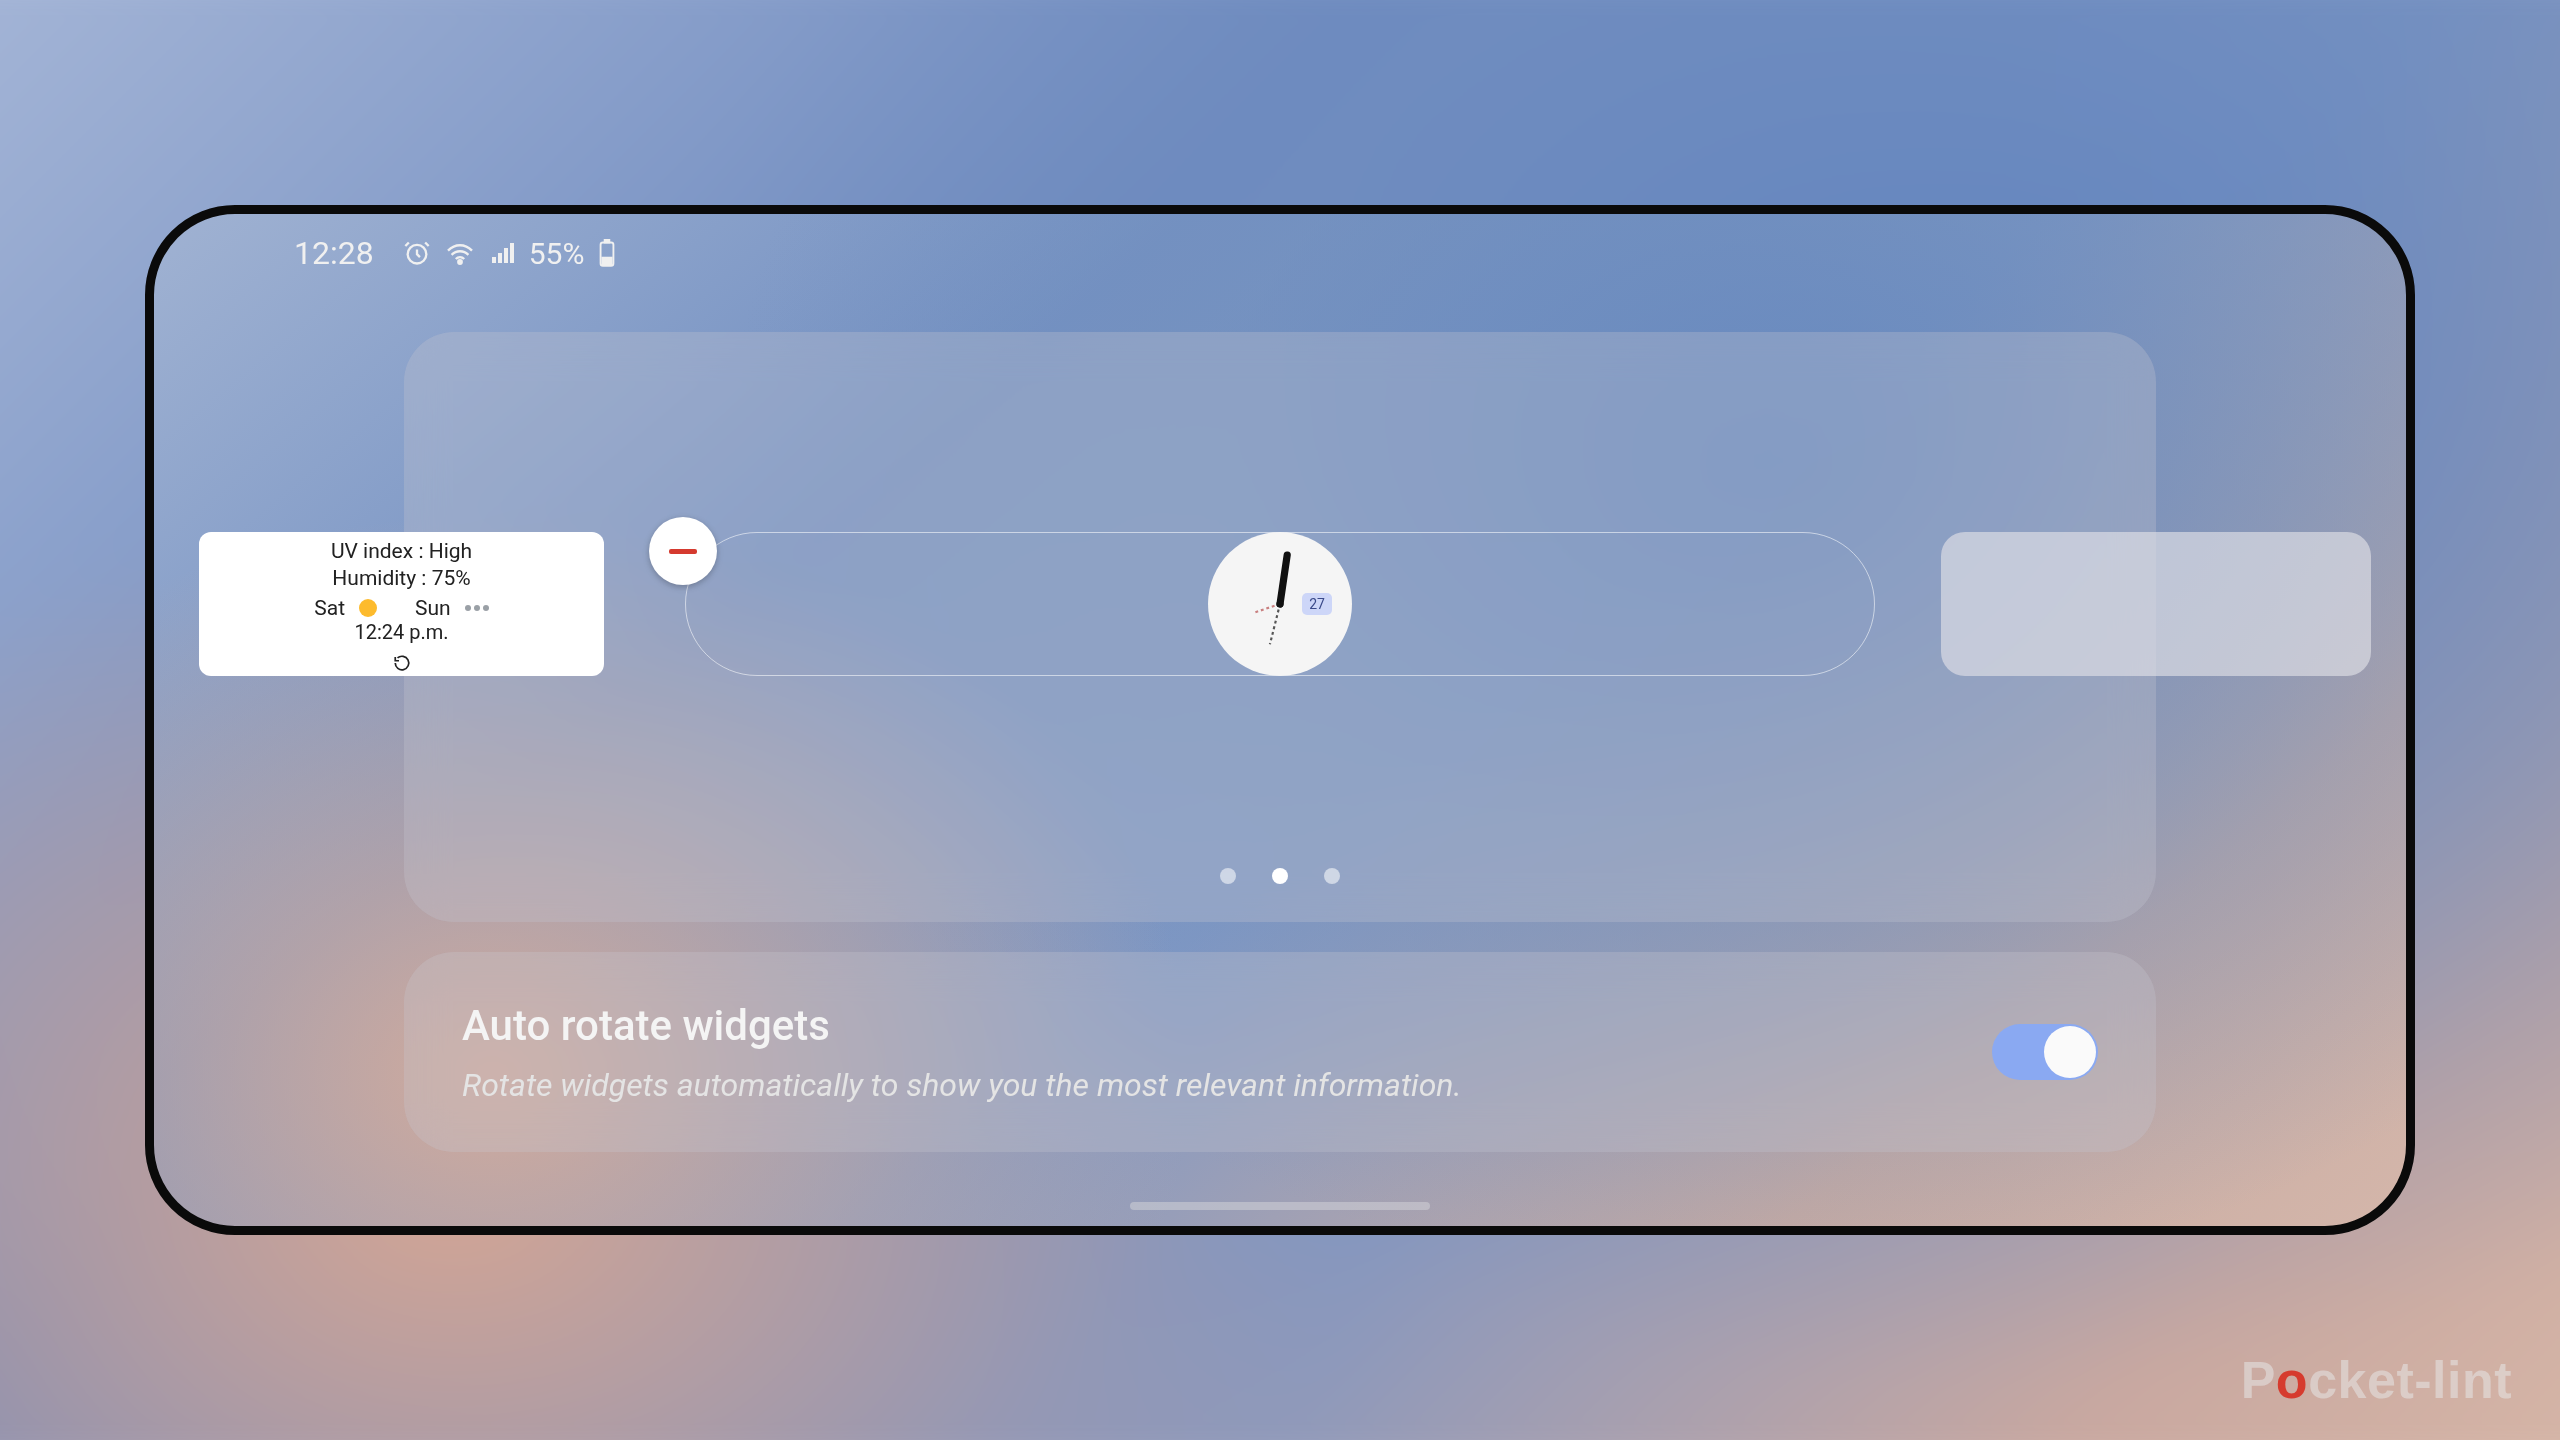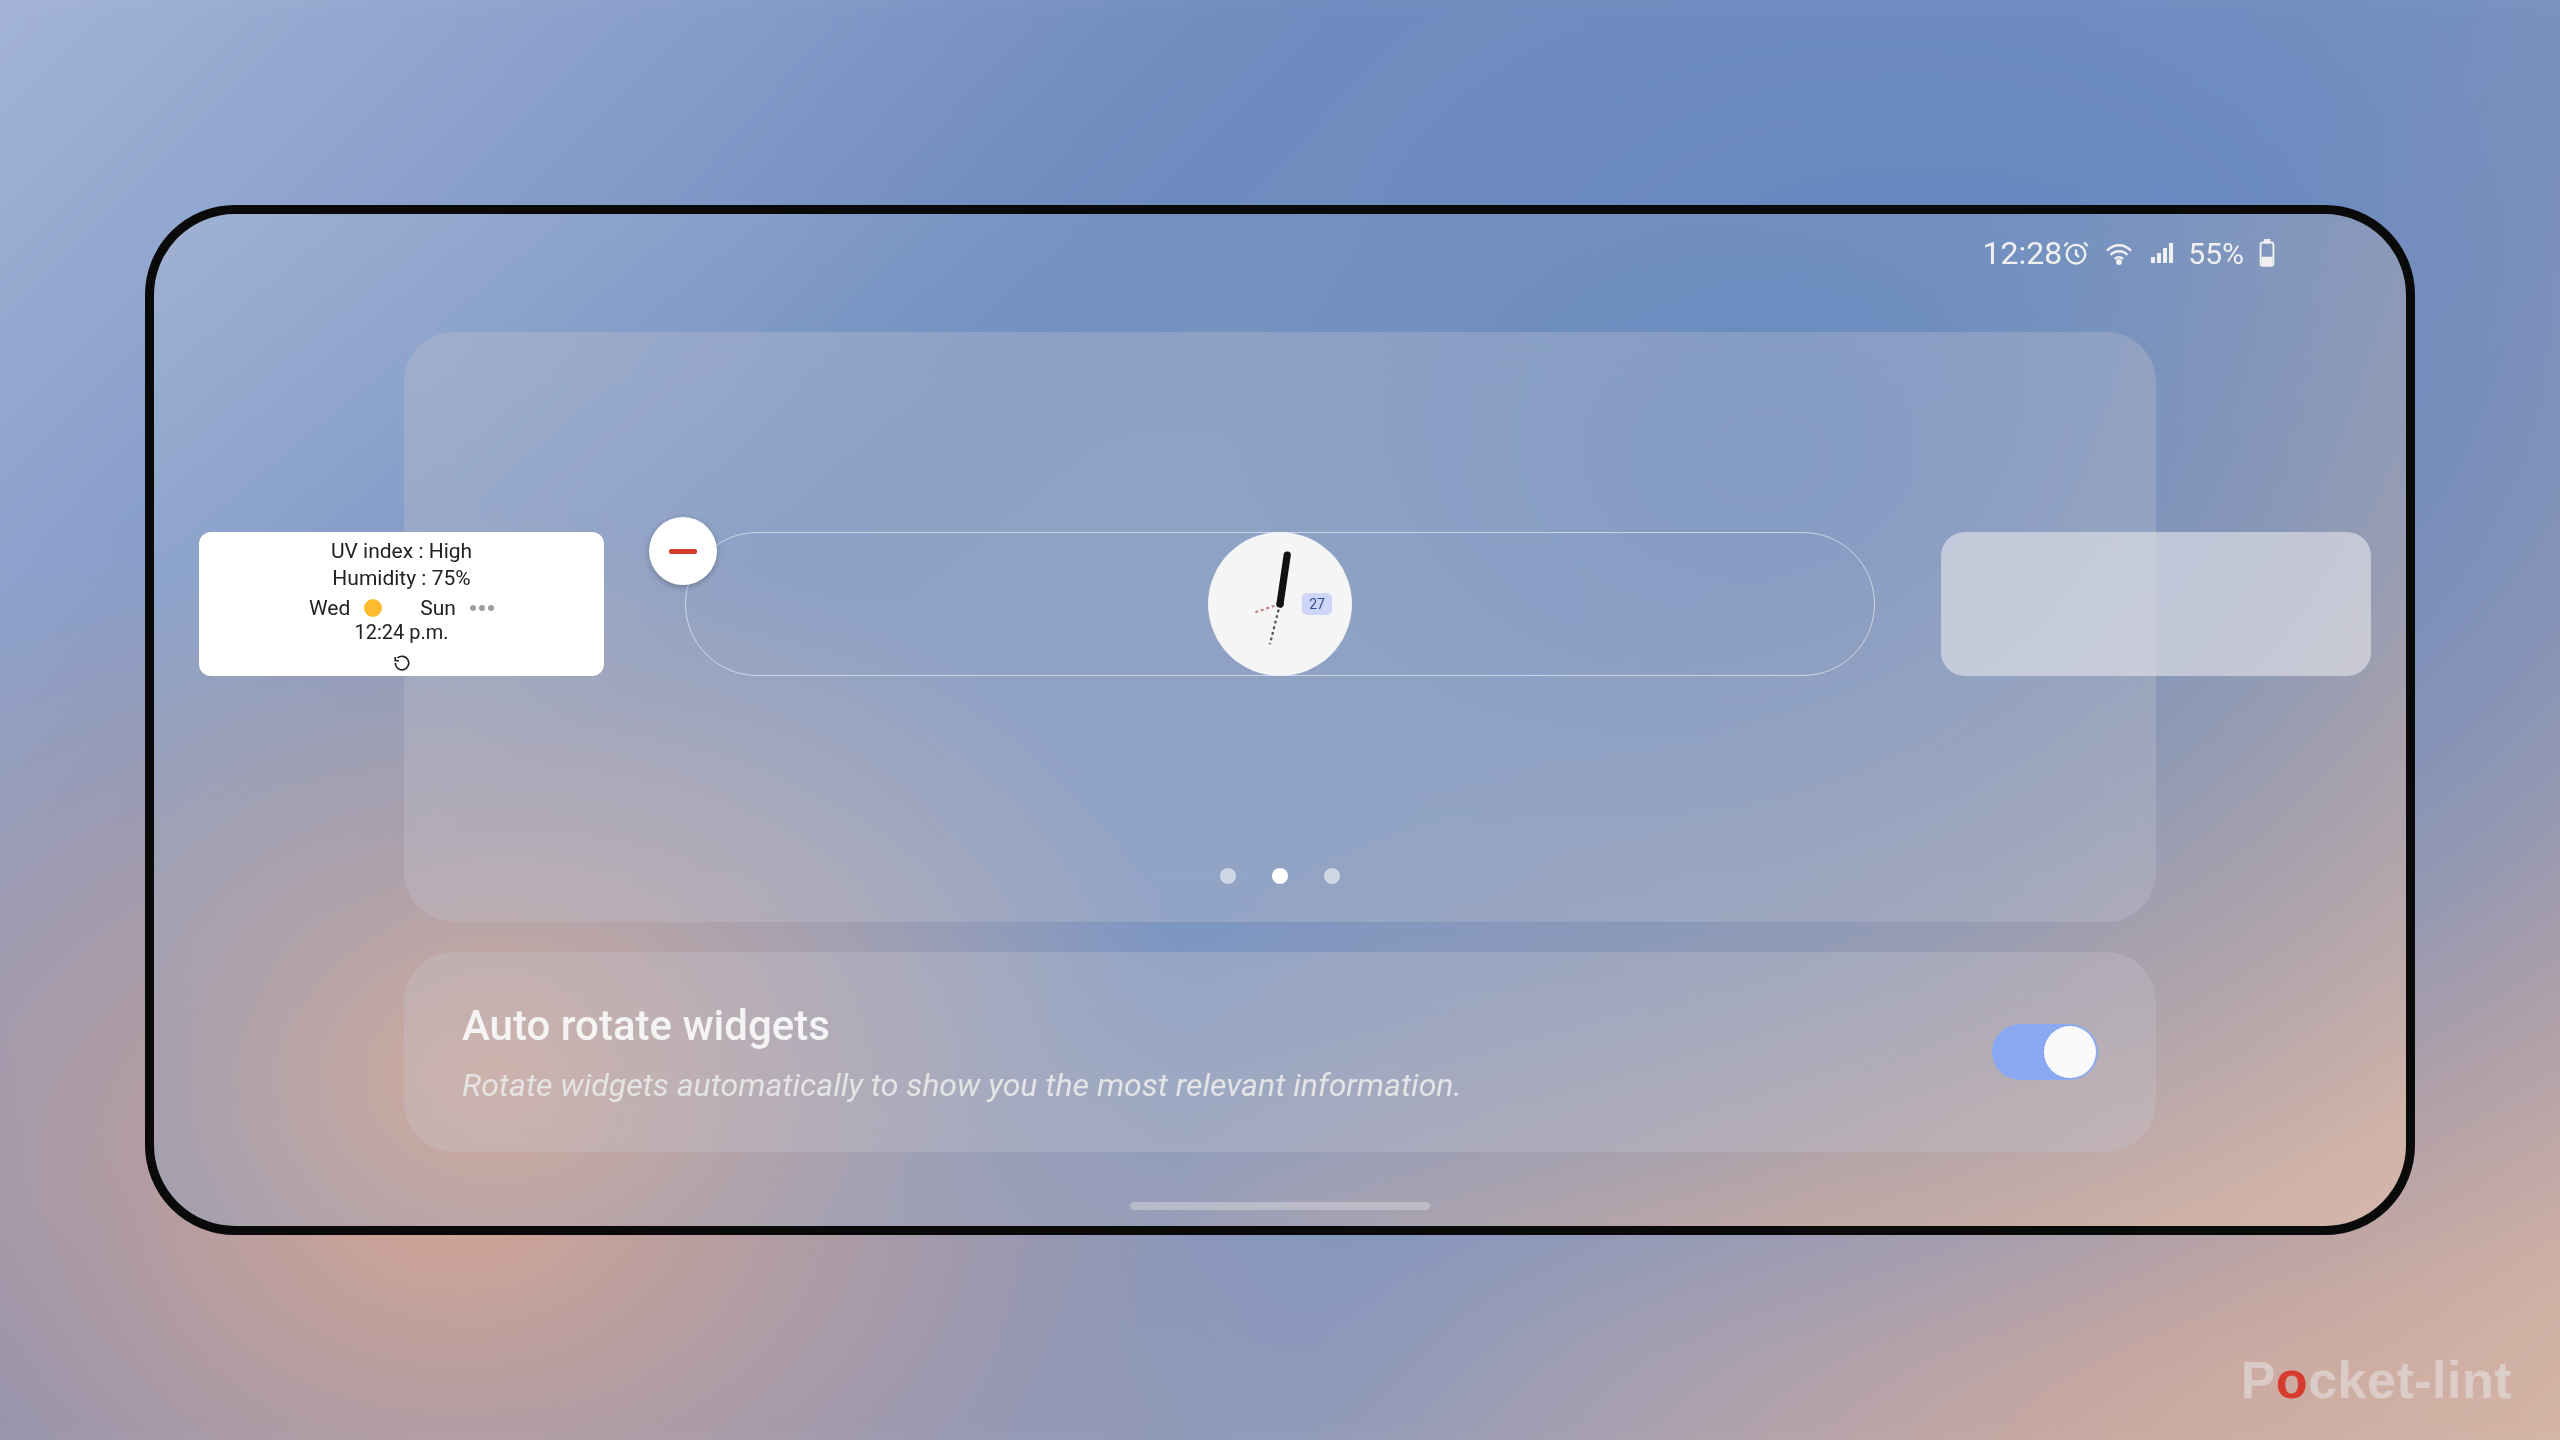--- a/index.html
+++ b/index.html
@@ -21,23 +21,23 @@
     border: 9px solid #0a0a0a;
     border-radius: 90px;
     overflow: hidden;
     background:
       radial-gradient(ellipse 1000px 800px at 15% 85%, rgba(225,175,150,0.85) 0%, rgba(200,170,160,0.5) 40%, transparent 70%),
       radial-gradient(ellipse 1400px 1100px at 72% 25%, rgba(100,135,190,0.88) 0%, rgba(115,145,190,0.55) 40%, transparent 75%),
       linear-gradient(140deg, #a0b2d2 0%, #7390c2 30%, #8098c4 55%, #c6aaa2 82%, #d4b6aa 100%);
   }
   .status-bar {
     position: absolute; top: 20px; left: 0; right: 0;
-    display: flex; justify-content: flex-end; align-items: center;
+    display: flex; justify-content: flex-start; align-items: center;
     padding: 0 130px 0 140px;
-    color: #f0f0f0; font-size: 32px; font-weight: 400;
+    color: #f0f0f0; font-size: 32px; font-weight: 400; gap: 29px;
   }
   .status-right { display: flex; align-items: center; gap: 14px; }
   .status-right svg { display: block; }
   .battery-pct { font-size: 30px; }
   .panel {
     position: absolute; left: 250px; right: 250px;
     border-radius: 50px;
     background: rgba(200,200,210,0.30);
     backdrop-filter: blur(20px);
   }
@@ -163,21 +163,21 @@
     <div class="panel carousel-panel">
 
       <div class="track">
 
         <div class="weather-card">
           <div class="weather-lines">
             <div>UV index : High</div>
             <div>Humidity : 75%</div>
           </div>
           <div class="weather-days">
-            <span>Wed</span>
+            <span>Sat</span>
             <span class="sun-dot"></span>
             <span style="width:10px"></span>
             <span>Sun</span>
             <span class="cloud-dots">
                 <span></span>
                 <span></span>
                 <span></span>
               </span>
           </div>
           <div class="weather-foot">

